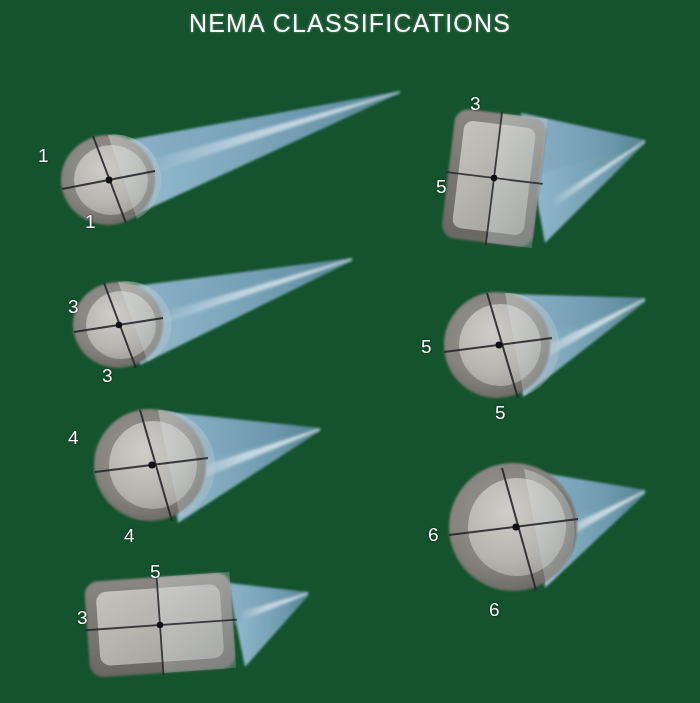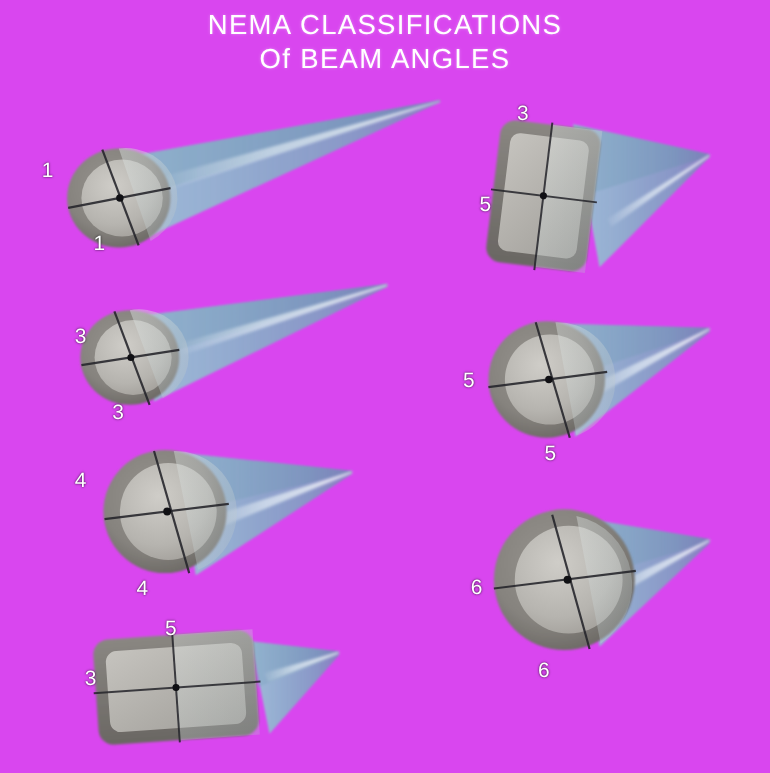--- a/index.html
+++ b/index.html
@@ -11,21 +11,21 @@
   body {
     width: 700px;
     height: 703px;
     overflow: hidden;
     font-family: "Liberation Sans", sans-serif;
   }
   #stage {
     position: relative;
     width: 700px;
     height: 703px;
-    background: #d946ef;
+    background: #14532d;
   }
   #title-block {
     position: absolute;
     left: 0;
     top: 8px;
     width: 700px;
     text-align: center;
     pointer-events: none;
   }
   .title-line {
@@ -63,21 +63,20 @@
     white-space: nowrap;
   }
 </style>
 </head>
 <body>
 
 <div id="stage">
 
   <div id="title-block">
     <div class="title-line">NEMA CLASSIFICATIONS</div>
-    <div class="title-line">Of BEAM ANGLES</div>
   </div>
 
   <svg id="diagram-layer" viewBox="0 0 700 703" width="700" height="703">
     <defs>
 
       <linearGradient id="beamGrad" x1="0" y1="0" x2="1" y2="0">
         <stop offset="0%" stop-color="#9dc1d7" stop-opacity="0.95"></stop>
         <stop offset="35%" stop-color="#8db4cd" stop-opacity="0.92"></stop>
         <stop offset="75%" stop-color="#7ba4c0" stop-opacity="0.85"></stop>
         <stop offset="100%" stop-color="#6a93b0" stop-opacity="0.70"></stop>

